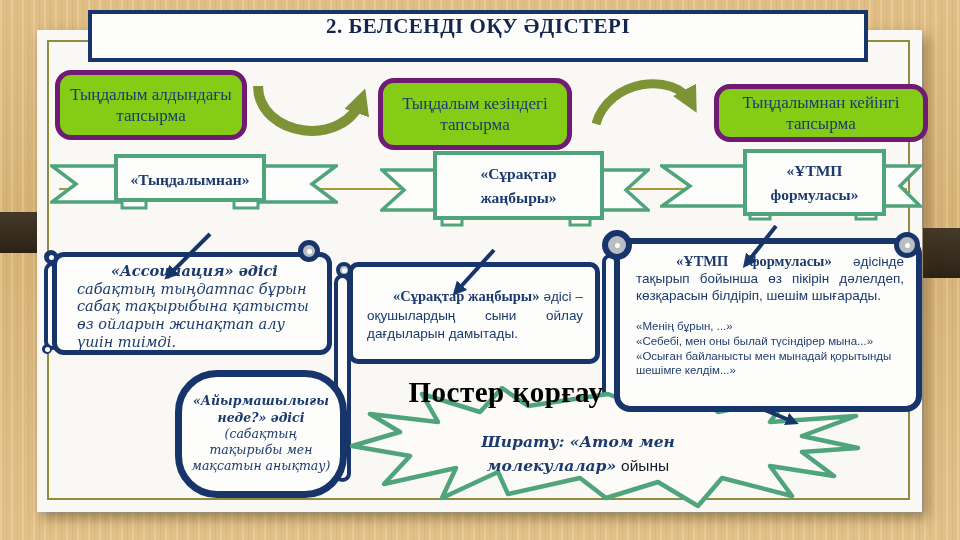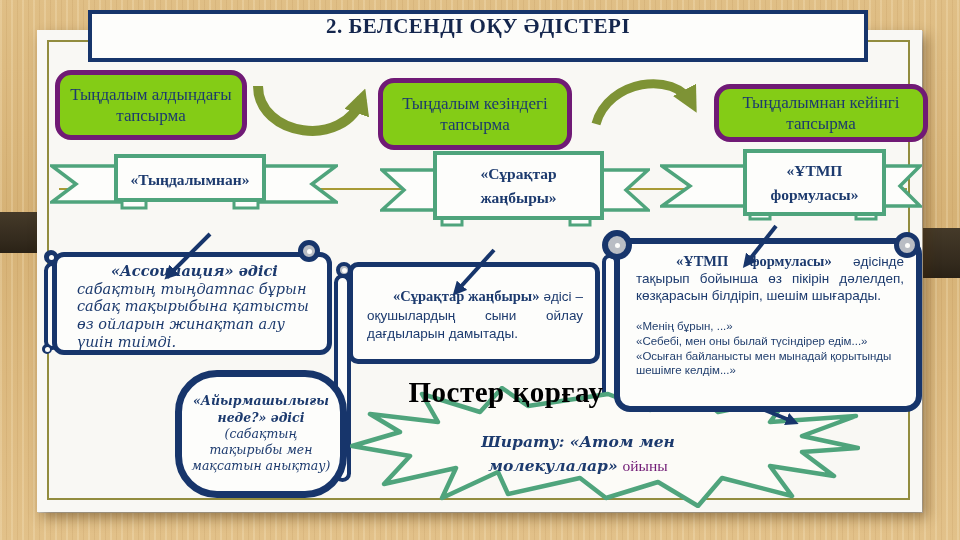--- a/index.html
+++ b/index.html
@@ -110,21 +110,21 @@
     display:flex; align-items:center; justify-content:center; text-align:center;
     font-family:"DejaVu Serif", serif; font-style:italic; font-size:12.5px; line-height:1.3;
     color:#1c3a6e; padding:10px 6px;
   }
   .burst-wrap{ position:absolute; left:350px; top:386px; width:510px; height:122px; z-index:3; }
   .burst-text{
     position:absolute; left:468px; top:430px; width:220px; z-index:4; text-align:center;
     font-family:"DejaVu Serif", serif; font-style:italic; font-size:15.5px; line-height:1.55;
     color:#1c3a6e;
   }
-  .burst-text .rest{ font-family:Liberation Serif, serif; font-style:normal; font-weight:normal; color:#701a75; }
+  .burst-text .rest{ font-family:Liberation Sans, sans-serif; font-style:normal; font-weight:normal; color:#0f172a; }
   .small-arrow{ position:absolute; z-index:6; }
 </style>
 </head>
 <body>
 
 <div class="band band-left" style="top:212px"></div>
 <div class="band band-right"></div>
 
 <div class="slide">
   <div class="inner-frame"></div>
@@ -241,21 +241,21 @@
   <div class="para">
     <b>«Сұрақтар жаңбыры»</b><span> әдісі – оқушылардың сыни ойлау дағдыларын дамытады.</span>
   </div>
 </div>
 
 <div class="callout callout-3">
   <div class="para">
     <b>«ҰТМП формуласы»</b><span> әдісінде тақырып бойынша өз пікірін дәлелдеп, көзқарасын білдіріп, шешім шығарады.</span>
   </div>
   <div class="quote">«Менің бұрын, ...»</div>
-  <div class="quote">«Себебі, мен оны былай түсіндірер едім...»</div>
+  <div class="quote">«Себебі, мен оны былай түсіндірер мына...»</div>
   <div class="quote">«Осыған байланысты мен мынадай қорытынды шешімге келдім...»</div>
 </div>
 
 <div class="curl curl-c1-tl"></div>
 <div class="curl curl-c1-tr"></div>
 <div class="curl curl-c1-bl"></div>
 <div class="curl curl-c2-tl"></div>
 <div class="curl curl-c3-tl"></div>
 <div class="curl curl-c3-tr"></div>
 

